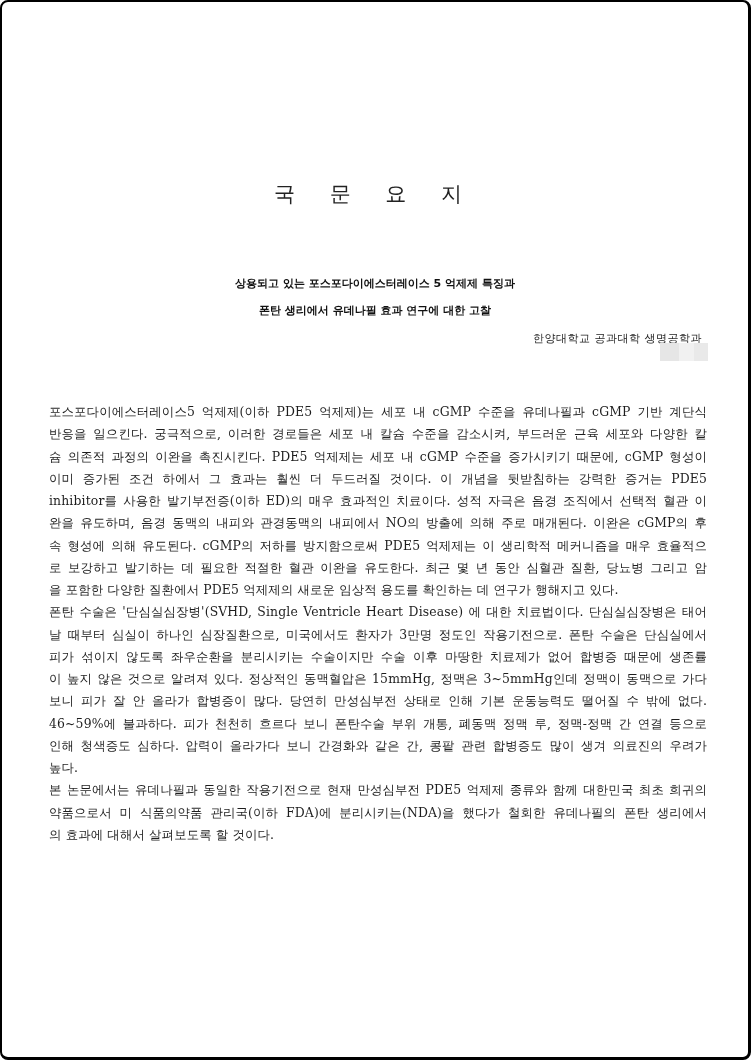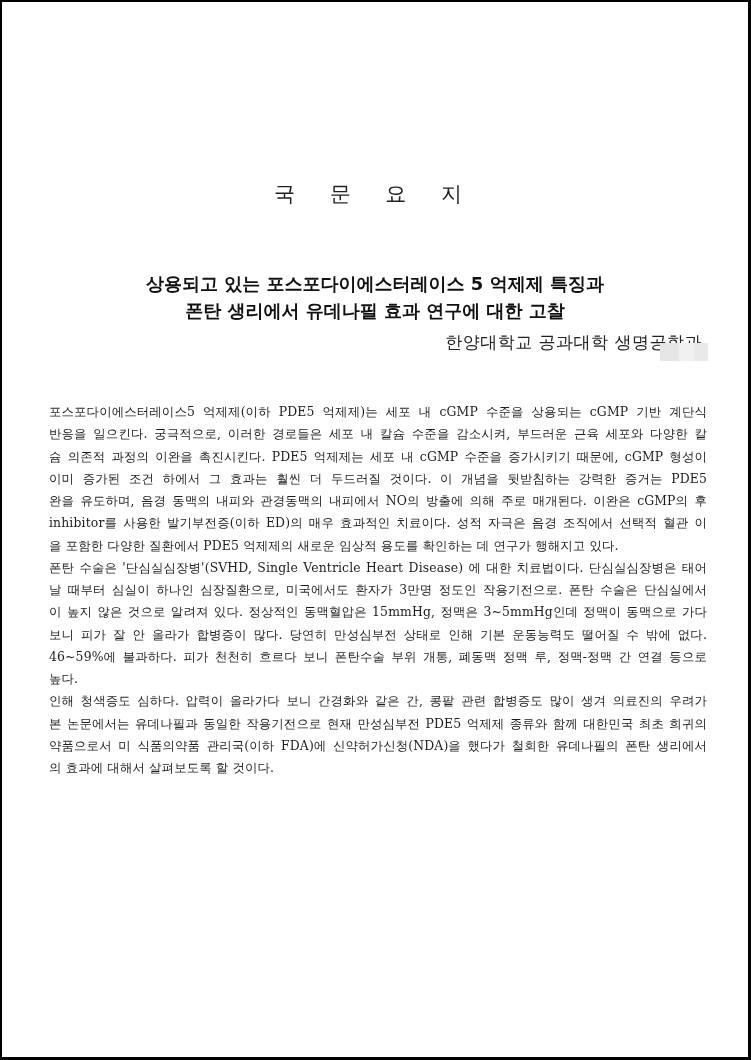--- a/index.html
+++ b/index.html
@@ -8,37 +8,38 @@
     position: absolute; left: 0; top: 0;
     width: 751px; height: 1060px;
     box-sizing: border-box;
     border-top: 2px solid #000;
     border-left: 2px solid #000;
     border-right: 3px solid #000;
     border-bottom: 3px solid #000;
     background: #fff;
     font-family: "DejaVu Serif", "Liberation Serif", serif;
     color: #1a1a1a;
+    border-radius: 8px;
   }
   .heading {
     position: absolute; left: 0; width: 100%; top: 178px;
     text-align: center; font-size: 21px; letter-spacing: 14px;
     font-family: "DejaVu Sans", "Liberation Sans", sans-serif;
     color: #222;
   }
   .title {
     position: absolute; left: 0; width: 100%; top: 268px;
-    text-align: center; font-size: 18px; line-height: 27px;
+    text-align: center; font-size: 11px; line-height: 27px;
     font-family: "DejaVu Sans", "Liberation Sans", sans-serif;
     color: #111; font-weight: bold;
   }
   .title .strong { font-weight: bold; }
   .affil {
     position: absolute; right: 46px; top: 329px;
-    font-size: 17px; color: #222; letter-spacing: 0.5px;
+    font-size: 11px; color: #222; letter-spacing: 0.5px;
   }
   .redact {
     position: absolute; left: 658px; top: 341px; width: 48px; height: 18px;
     background: linear-gradient(to right, #e6e6e6 0 40%, #f1f1f1 40% 70%, #e9e9e9 70% 100%);
   }
   .body {
     position: absolute; left: 47px; top: 399px; width: 658px;
     font-size: 12.4px; line-height: 22.25px; color: #1d1d1d;
     text-align: justify; text-align-last: justify;
     letter-spacing: 0.15px;
@@ -54,31 +55,34 @@
 
   <div class="title">
     <div><span>상용되고 있는 포스포다이에스터레이스 5 억제제 </span><span class="strong">특징과</span></div>
     <div><span>폰탄 생리에서 유데나필 효과 연구에 대한 </span><span class="strong">고찰</span></div>
   </div>
 
   <div class="affil">한양대학교 공과대학 생명공학과</div>
   <div class="redact"></div>
 
   <div class="body">
-    <span class="line">포스포다이에스터레이스5 억제제(이하 PDE5 억제제)는 세포 내 cGMP 수준을 상용되는 cGMP 기반 계단식</span>
+    <span class="line">포스포다이에스터레이스5 억제제(이하 PDE5 억제제)는 세포 내 cGMP 수준을 유데나필과 cGMP 기반 계단식</span>
     <span class="line">반응을 일으킨다. 궁극적으로, 이러한 경로들은 세포 내 칼슘 수준을 감소시켜, 부드러운 근육 세포와 다양한 칼</span>
     <span class="line">슘 의존적 과정의 이완을 촉진시킨다. PDE5 억제제는 세포 내 cGMP 수준을 증가시키기 때문에, cGMP 형성이</span>
     <span class="line">이미 증가된 조건 하에서 그 효과는 훨씬 더 두드러질 것이다. 이 개념을 뒷받침하는 강력한 증거는 PDE5</span>
+    <span class="line">inhibitor를 사용한 발기부전증(이하 ED)의 매우 효과적인 치료이다. 성적 자극은 음경 조직에서 선택적 혈관 이</span>
     <span class="line">완을 유도하며, 음경 동맥의 내피와 관경동맥의 내피에서 NO의 방출에 의해 주로 매개된다. 이완은 cGMP의 후</span>
-    <span class="line">inhibitor를 사용한 발기부전증(이하 ED)의 매우 효과적인 치료이다. 성적 자극은 음경 조직에서 선택적 혈관 이</span>
+    <span class="line">속 형성에 의해 유도된다. cGMP의 저하를 방지함으로써 PDE5 억제제는 이 생리학적 메커니즘을 매우 효율적으</span>
+    <span class="line">로 보강하고 발기하는 데 필요한 적절한 혈관 이완을 유도한다. 최근 몇 년 동안 심혈관 질환, 당뇨병 그리고 암</span>
     <span class="line last">을 포함한 다양한 질환에서 PDE5 억제제의 새로운 임상적 용도를 확인하는 데 연구가 행해지고 있다.</span>
     <span class="line">폰탄 수술은 '단심실심장병'(SVHD, Single Ventricle Heart Disease) 에 대한 치료법이다. 단심실심장병은 태어</span>
     <span class="line">날 때부터 심실이 하나인 심장질환으로, 미국에서도 환자가 3만명 정도인 작용기전으로. 폰탄 수술은 단심실에서</span>
+    <span class="line">피가 섞이지 않도록 좌우순환을 분리시키는 수술이지만 수술 이후 마땅한 치료제가 없어 합병증 때문에 생존률</span>
     <span class="line">이 높지 않은 것으로 알려져 있다. 정상적인 동맥혈압은 15mmHg, 정맥은 3~5mmHg인데 정맥이 동맥으로 가다</span>
     <span class="line">보니 피가 잘 안 올라가 합병증이 많다. 당연히 만성심부전 상태로 인해 기본 운동능력도 떨어질 수 밖에 없다.</span>
     <span class="line">46~59%에 불과하다. 피가 천천히 흐르다 보니 폰탄수술 부위 개통, 폐동맥 정맥 루, 정맥-정맥 간 연결 등으로</span>
+    <span class="line">인해 청색증도 심하다. 압력이 올라가다 보니 간경화와 같은 간, 콩팥 관련 합병증도 많이 생겨 의료진의 우려가</span>
     <span class="line last">높다.</span>
-    <span class="line">인해 청색증도 심하다. 압력이 올라가다 보니 간경화와 같은 간, 콩팥 관련 합병증도 많이 생겨 의료진의 우려가</span>
     <span class="line">본 논문에서는 유데나필과 동일한 작용기전으로 현재 만성심부전 PDE5 억제제 종류와 함께 대한민국 최초 희귀의</span>
-    <span class="line">약품으로서 미 식품의약품 관리국(이하 FDA)에 신약허가신청(NDA)을 했다가 철회한 유데나필의 폰탄 생리에서</span>
+    <span class="line">약품으로서 미 식품의약품 관리국(이하 FDA)에 분리시키는(NDA)을 했다가 철회한 유데나필의 폰탄 생리에서</span>
     <span class="line last">의 효과에 대해서 살펴보도록 할 것이다.</span>
   </div>
 </div>
 
 </body></html>

